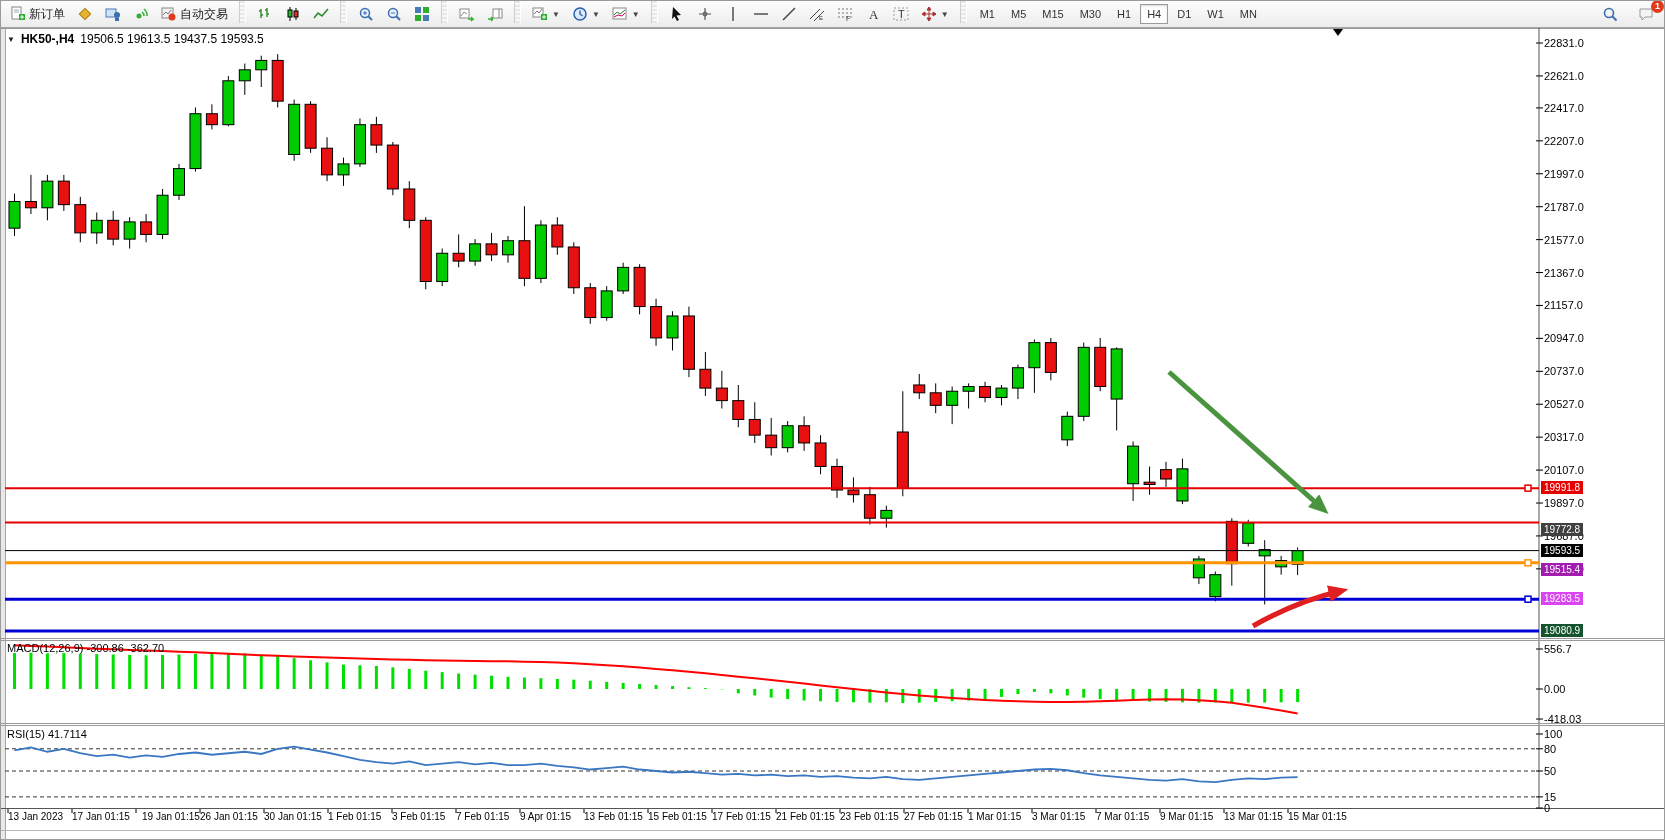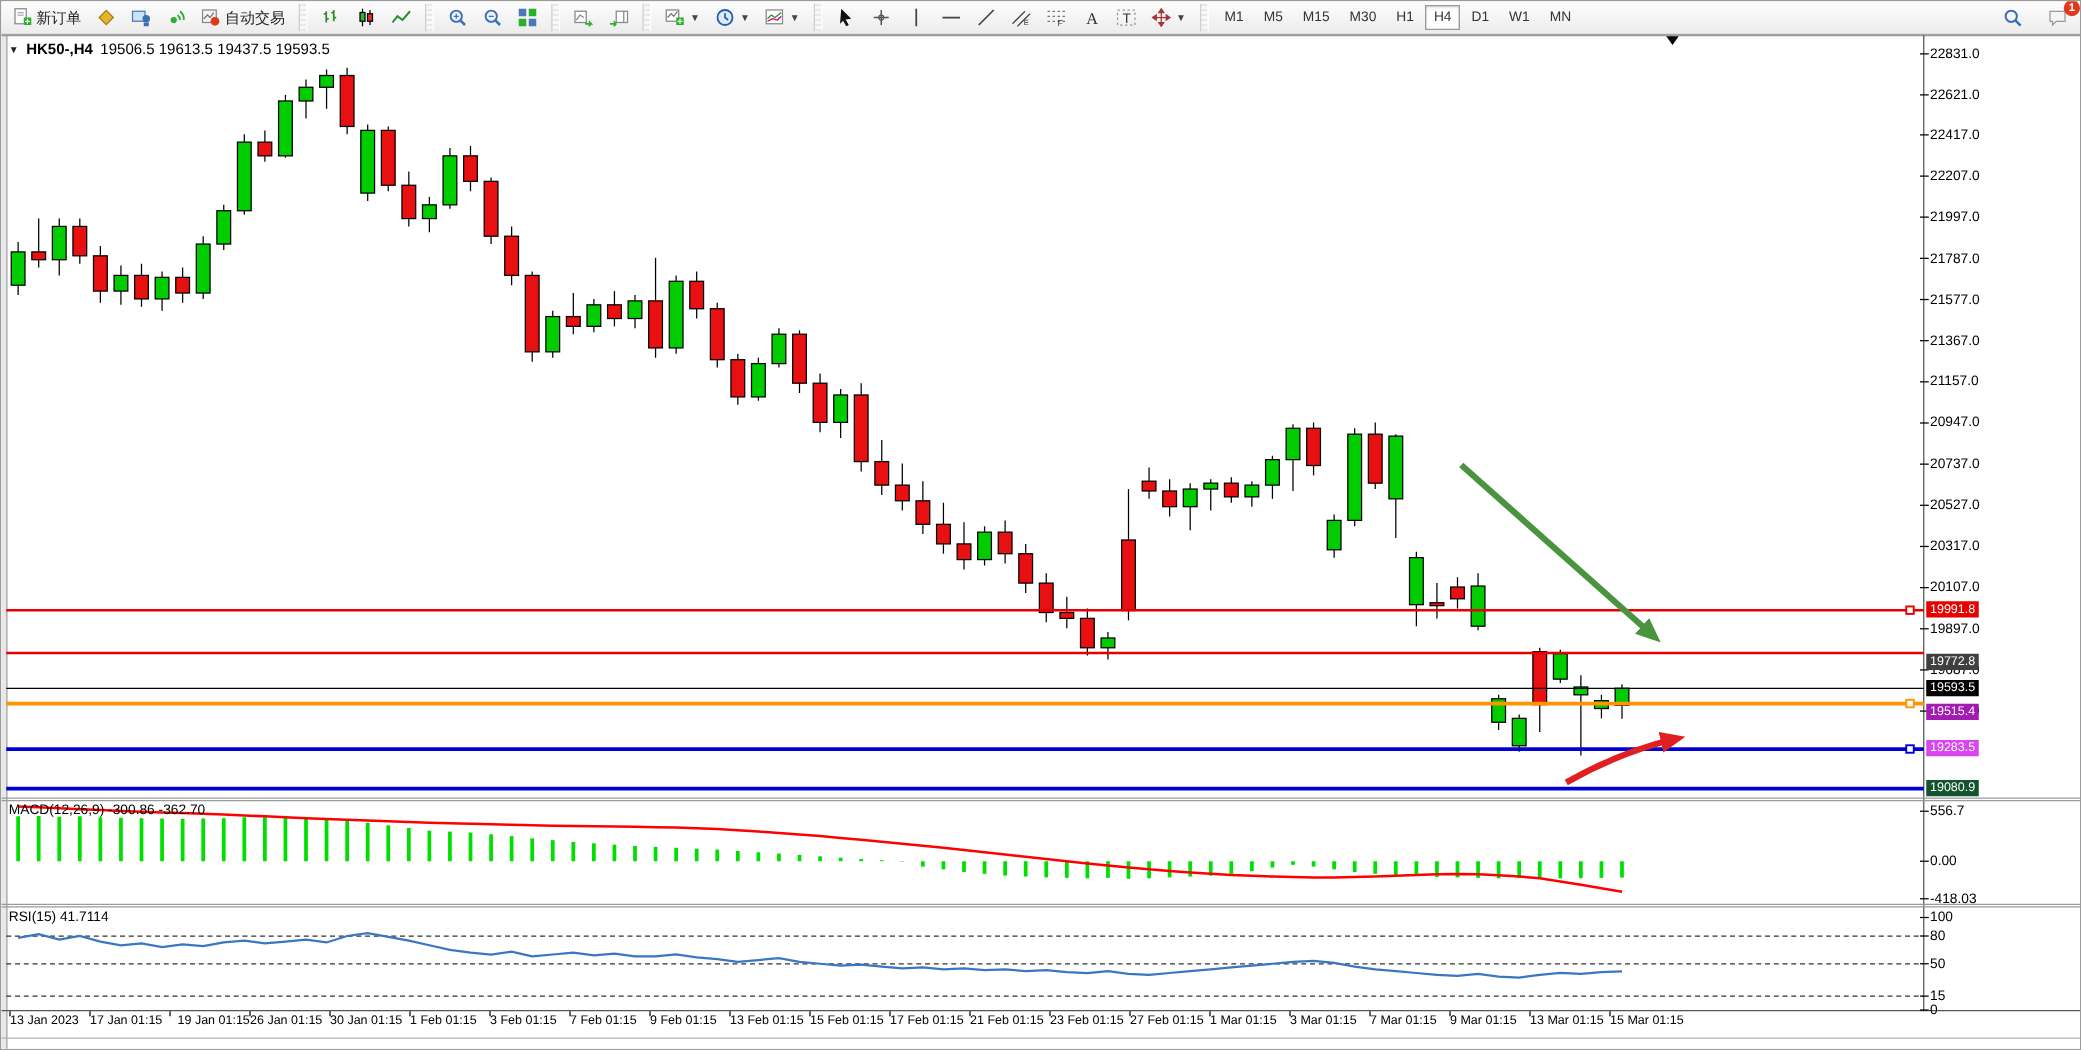--- a/index.html
+++ b/index.html
@@ -1,18 +1,18 @@
 <!DOCTYPE html>
 <html><head>
 <meta charset="utf-8">
 <style>
   html,body{margin:0;padding:0;background:#fff;}
   #win{position:relative;width:1665px;height:840px;font-family:"Liberation Sans",sans-serif;overflow:hidden;background:#fff;border:1px solid #9a9a9a;box-sizing:border-box;}
   
-  #toolbar{position:absolute;left:0;top:0;width:1665px;height:26px;background:linear-gradient(#fdfdfd,#ececec);border-bottom:1px solid #a5a5a5;display:flex;align-items:center;font-size:12px;color:#222;}
+  #toolbar{position:absolute;left:0;top:0;width:1665px;height:26px;background:linear-gradient(#fdfdfd,#ececec);border-bottom:1px solid #a5a5a5;display:flex;font-size:12px;color:#222;}
   .tb-group{display:flex;align-items:center;height:26px;padding:0 3px;}
   .tb-sep{width:5px;height:22px;margin:0 2px;border-left:1px solid #cfcfcf;border-right:1px solid #fff;background:repeating-linear-gradient(#e8e8e8 0 2px,#f8f8f8 2px 4px);}
   .tb-btn{display:flex;align-items:center;gap:3px;padding:2px 4px;margin:0 1px;border:1px solid transparent;border-radius:2px;cursor:default;white-space:nowrap;}
   .tb-btn svg{display:block;}
   .caret{font-size:8px;color:#444;margin-left:1px;}
   .tf-btn{padding:3px 6px;margin:0 1px;border:1px solid transparent;font-size:11px;color:#333;}
   .tf-btn.active{background:#fff;border:1px solid #9a9a9a;box-shadow:inset 0 1px 2px rgba(0,0,0,.15);}
   #tb-right{margin-left:auto;display:flex;align-items:center;padding-right:6px;gap:8px;}
   .badge{position:absolute;top:-4px;right:-6px;background:#e03a1e;color:#fff;border-radius:50%;width:13px;height:13px;font-size:9px;line-height:13px;text-align:center;font-weight:bold;}
   
@@ -619,21 +619,21 @@
         <div class="ind-label" style="top:614px"><span>MACD(12,26,9)</span> <span>-300.86 -362.70</span></div>
         <div class="ind-label" style="top:700px"><span>RSI(15)</span> <span>41.7114</span></div>
         <div class="time-label" style="left:7px">13 Jan 2023</div>
         <div class="time-label" style="left:71px">17 Jan 01:15</div>
         <div class="time-label" style="left:141px">19 Jan 01:15</div>
         <div class="time-label" style="left:199px">26 Jan 01:15</div>
         <div class="time-label" style="left:263px">30 Jan 01:15</div>
         <div class="time-label" style="left:327px">1 Feb 01:15</div>
         <div class="time-label" style="left:391px">3 Feb 01:15</div>
         <div class="time-label" style="left:455px">7 Feb 01:15</div>
-        <div class="time-label" style="left:519px">9 Feb 01:15</div>
+        <div class="time-label" style="left:519px">9 Apr 01:15</div>
         <div class="time-label" style="left:583px">13 Feb 01:15</div>
         <div class="time-label" style="left:647px">15 Feb 01:15</div>
         <div class="time-label" style="left:711px">17 Feb 01:15</div>
         <div class="time-label" style="left:775px">21 Feb 01:15</div>
         <div class="time-label" style="left:839px">23 Feb 01:15</div>
         <div class="time-label" style="left:903px">27 Feb 01:15</div>
         <div class="time-label" style="left:967px">1 Mar 01:15</div>
         <div class="time-label" style="left:1031px">3 Mar 01:15</div>
         <div class="time-label" style="left:1095px">7 Mar 01:15</div>
         <div class="time-label" style="left:1159px">9 Mar 01:15</div>

